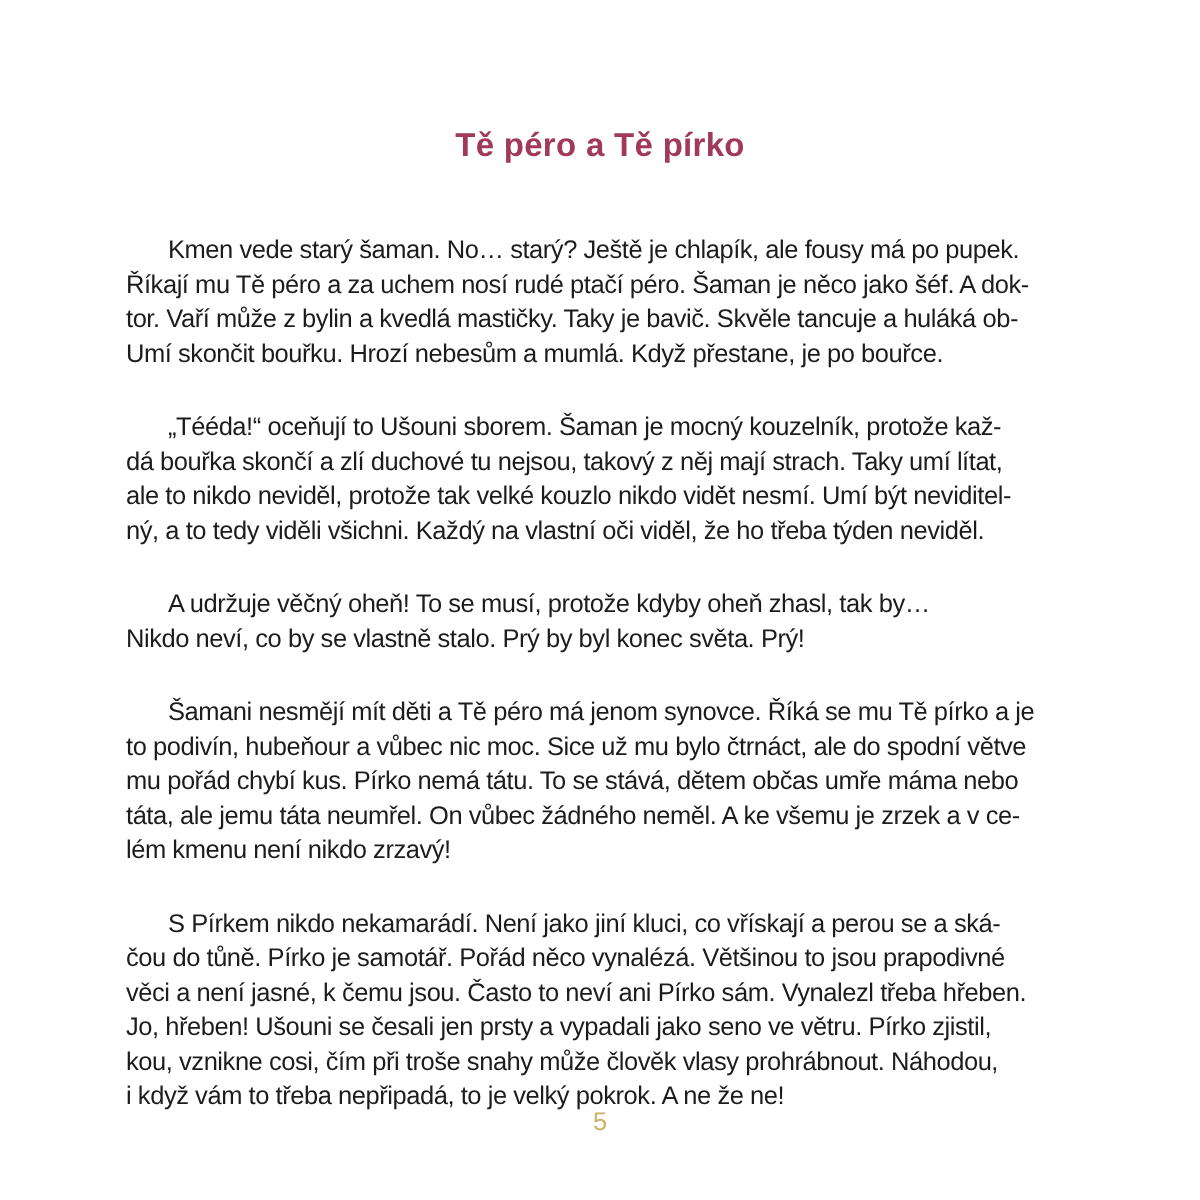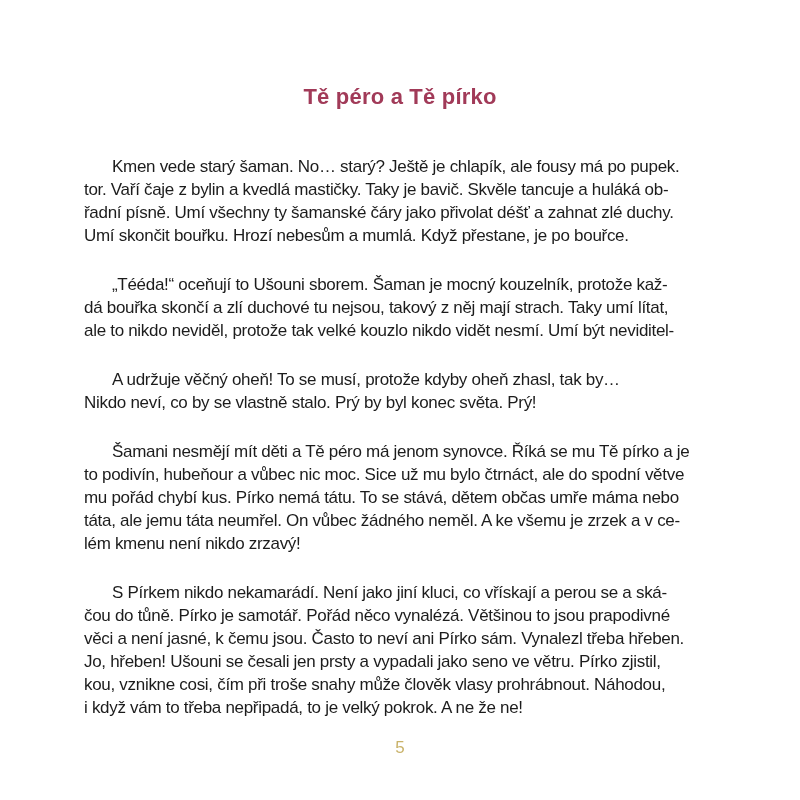--- a/index.html
+++ b/index.html
@@ -69,28 +69,29 @@
 </style>
 </head>
 <body>
 
 <div class="book-page">
   <h1 class="chapter-title">Tě péro a Tě pírko</h1>
 
   <div class="story-text">
       <p class="para">
         <span class="line first">Kmen vede starý šaman. No… starý? Ještě je chlapík, ale fousy má po pupek.</span>
-        <span class="line">tor. Vaří čaje z bylin a kvedlá mastičky. Taky je bavič. Skvěle tancuje a huláká ob-</span>
-        <span class="line">řadní písně. Umí všechny ty šamanské čáry jako přivolat déšť a zahnat zlé duchy.</span>
+        <span class="line">Říkají mu Tě péro a za uchem nosí rudé ptačí péro. Šaman je něco jako šéf. A dok-</span>
+        <span class="line">tor. Vaří může z bylin a kvedlá mastičky. Taky je bavič. Skvěle tancuje a huláká ob-</span>
         <span class="line">Umí skončit bouřku. Hrozí nebesům a mumlá. Když přestane, je po bouřce.</span>
       </p>
       <p class="para">
         <span class="line first">„Tééda!“ oceňují to Ušouni sborem. Šaman je mocný kouzelník, protože kaž-</span>
         <span class="line">dá bouřka skončí a zlí duchové tu nejsou, takový z něj mají strach. Taky umí lítat,</span>
         <span class="line">ale to nikdo neviděl, protože tak velké kouzlo nikdo vidět nesmí. Umí být neviditel-</span>
+        <span class="line">ný, a to tedy viděli všichni. Každý na vlastní oči viděl, že ho třeba týden neviděl.</span>
       </p>
       <p class="para">
         <span class="line first">A udržuje věčný oheň! To se musí, protože kdyby oheň zhasl, tak by…</span>
         <span class="line">Nikdo neví, co by se vlastně stalo. Prý by byl konec světa. Prý!</span>
       </p>
       <p class="para">
         <span class="line first">Šamani nesmějí mít děti a Tě péro má jenom synovce. Říká se mu Tě pírko a je</span>
         <span class="line">to podivín, hubeňour a vůbec nic moc. Sice už mu bylo čtrnáct, ale do spodní větve</span>
         <span class="line">mu pořád chybí kus. Pírko nemá tátu. To se stává, dětem občas umře máma nebo</span>
         <span class="line">táta, ale jemu táta neumřel. On vůbec žádného neměl. A ke všemu je zrzek a v ce-</span>

